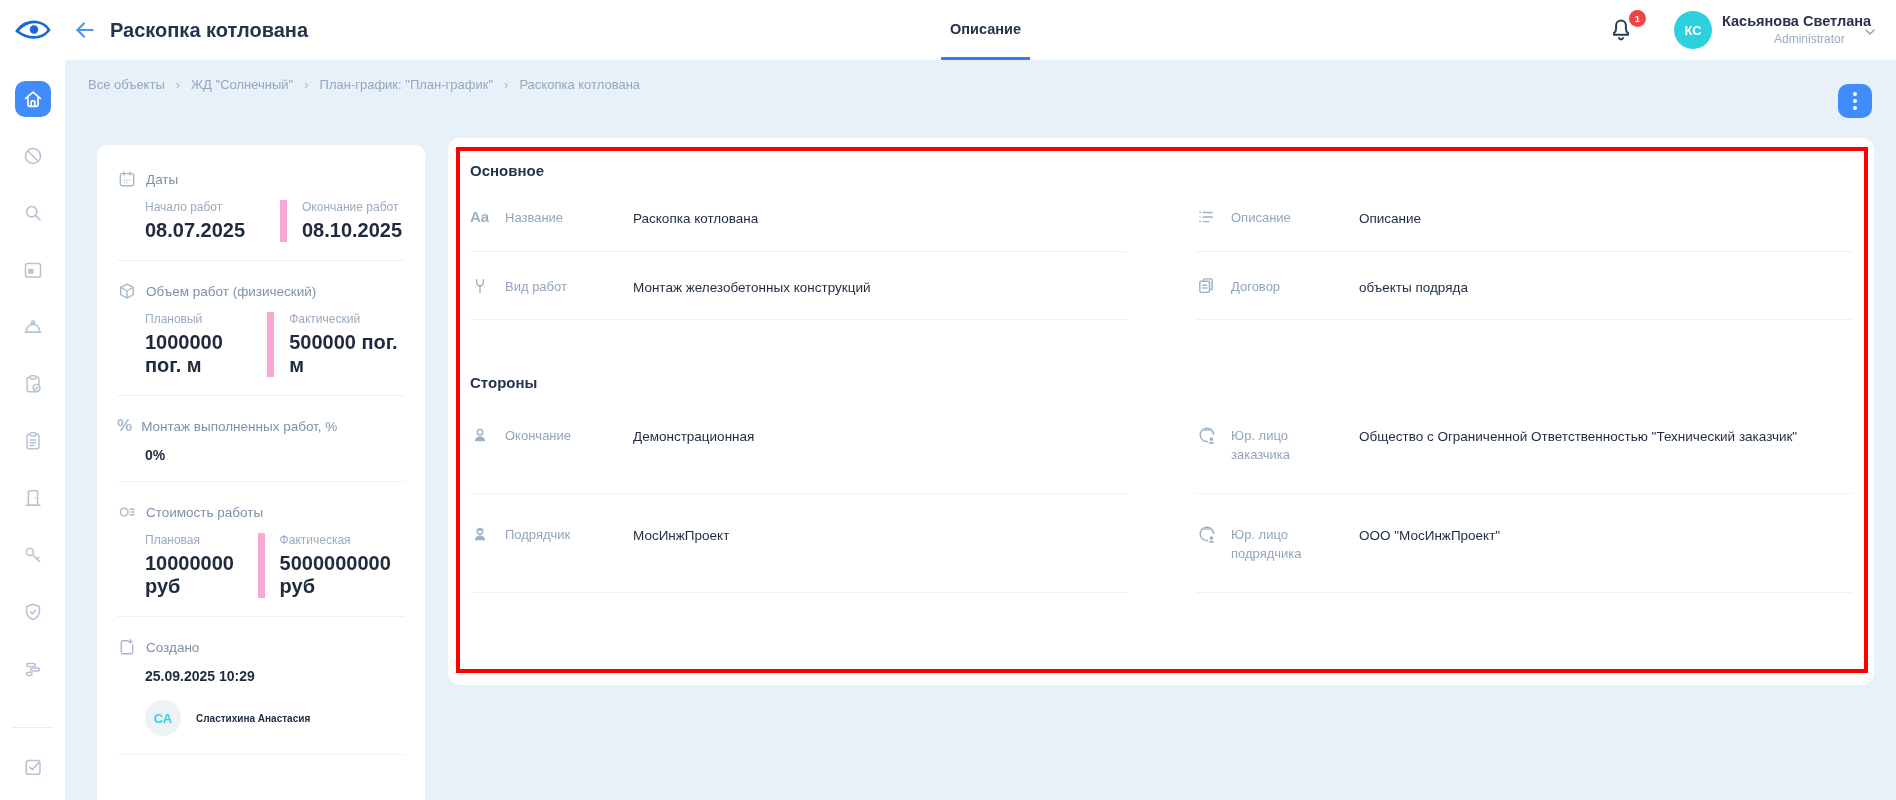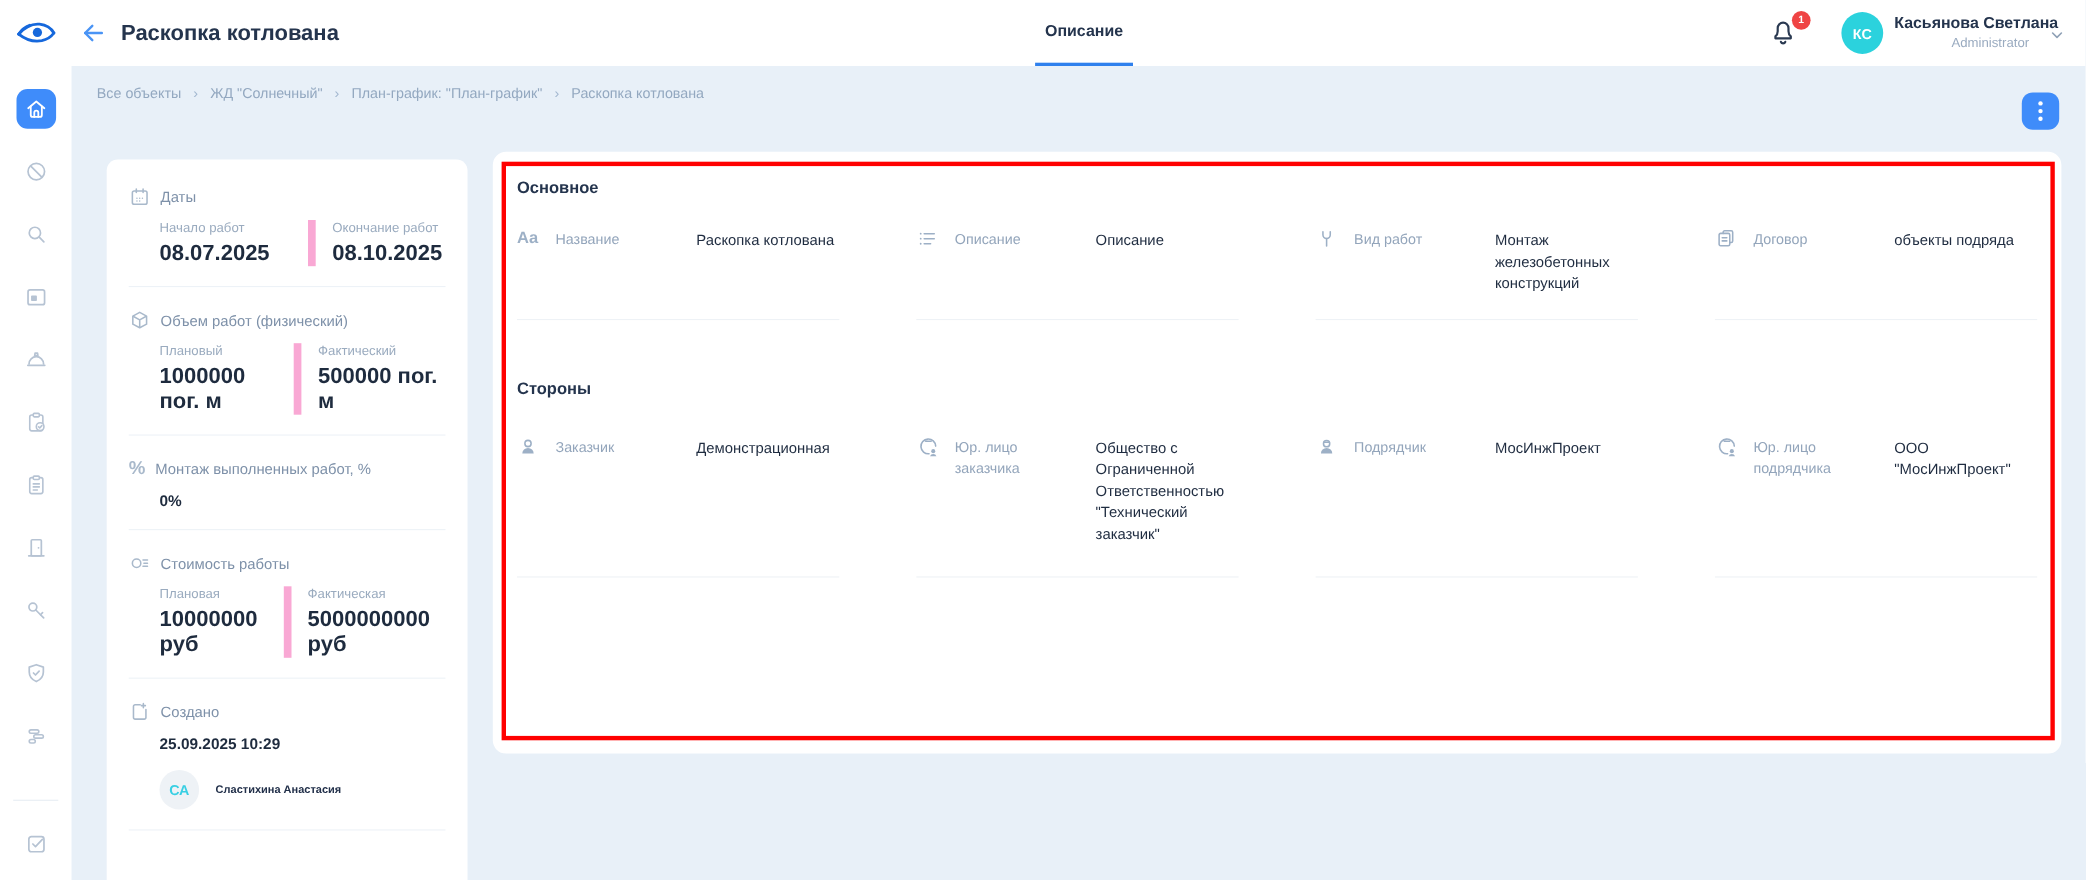--- a/index.html
+++ b/index.html
@@ -60,21 +60,21 @@
   .val-only{font-size:14px;font-weight:700;color:#1e2b3e;}
   .cu{display:flex;align-items:center;gap:15px;margin-top:16px;}
   .cu-av{width:36px;height:36px;border-radius:50%;background:#eef2f6;color:#38cfe3;font-weight:700;
     font-size:13px;display:flex;align-items:center;justify-content:center;}
   .cu-n{font-size:10px;font-weight:700;color:#22304a;}
   
   .details-card{position:absolute;left:448px;top:138px;width:1426px;height:547px;background:#fff;
     border-radius:12px;padding:24px 22px;box-sizing:border-box;z-index:2;}
   .section-title{font-size:15px;font-weight:700;color:#24344d;}
   .section-2{margin-top:54px;}
-  .fgrid{display:grid;grid-template-columns:1fr 1fr 1fr 1fr;column-gap:70px;margin-top:4px;}
+  .fgrid{display:grid;grid-template-columns:1fr 1fr;column-gap:70px;margin-top:4px;}
   .field{display:flex;align-items:flex-start;padding:24px 0 22px;border-bottom:1px solid #eef2f6;}
   .section-2 .field{padding:30px 0 28px;}
   .f-icon{flex:0 0 26px;margin-right:9px;color:#9db0c6;}
   .f-glyph{font-size:15px;font-weight:700;color:#9db0c6;line-height:20px;}
   .f-label{flex:0 0 108px;margin-right:20px;font-size:13px;color:#93a5bb;line-height:1.45;padding-top:2px;}
   .f-value{font-size:13.5px;color:#1f2c40;line-height:1.45;padding-top:2px;}
   .pct-glyph{font-size:17px;font-weight:700;color:#a9b9cb;line-height:20px;}
   
   .red-box{position:absolute;left:456px;top:147px;width:1412px;height:526px;border:4px solid #ff0000;
     box-sizing:border-box;z-index:40;pointer-events:none;}
@@ -397,21 +397,21 @@
 
   <div class="section-title section-2">Стороны</div>
   <div class="fgrid section-2">
     <div class="field">
       <span class="f-icon">
         <svg width="20" height="20" viewBox="0 0 24 24" fill="none" stroke="currentColor" stroke-width="1.7" stroke-linecap="round" stroke-linejoin="round">
             <circle cx="12" cy="8.6" r="3.4"></circle>
             <path d="M5.8 19.6a6.2 6.2 0 0 1 12.4 0z" fill="currentColor" stroke="none"></path>
           </svg>
       </span>
-      <span class="f-label">Заказчик</span>
+      <span class="f-label">Окончание</span>
       <span class="f-value">Демонстрационная</span>
     </div>
     <div class="field">
       <span class="f-icon">
         <svg width="22" height="22" viewBox="0 0 24 24" fill="none" stroke="currentColor" stroke-width="1.6" stroke-linecap="round" stroke-linejoin="round">
             <path d="M19.2 10.4A7.3 7.3 0 1 0 12.6 18"></path>
             <path d="M9.3 5.6h5.4"></path>
             <circle cx="16.8" cy="15.4" r="2" fill="currentColor" stroke="none"></circle>
             <path d="M13.6 20.4a3.4 3.4 0 0 1 6.4 0z" fill="currentColor" stroke="none"></path>
           </svg>

